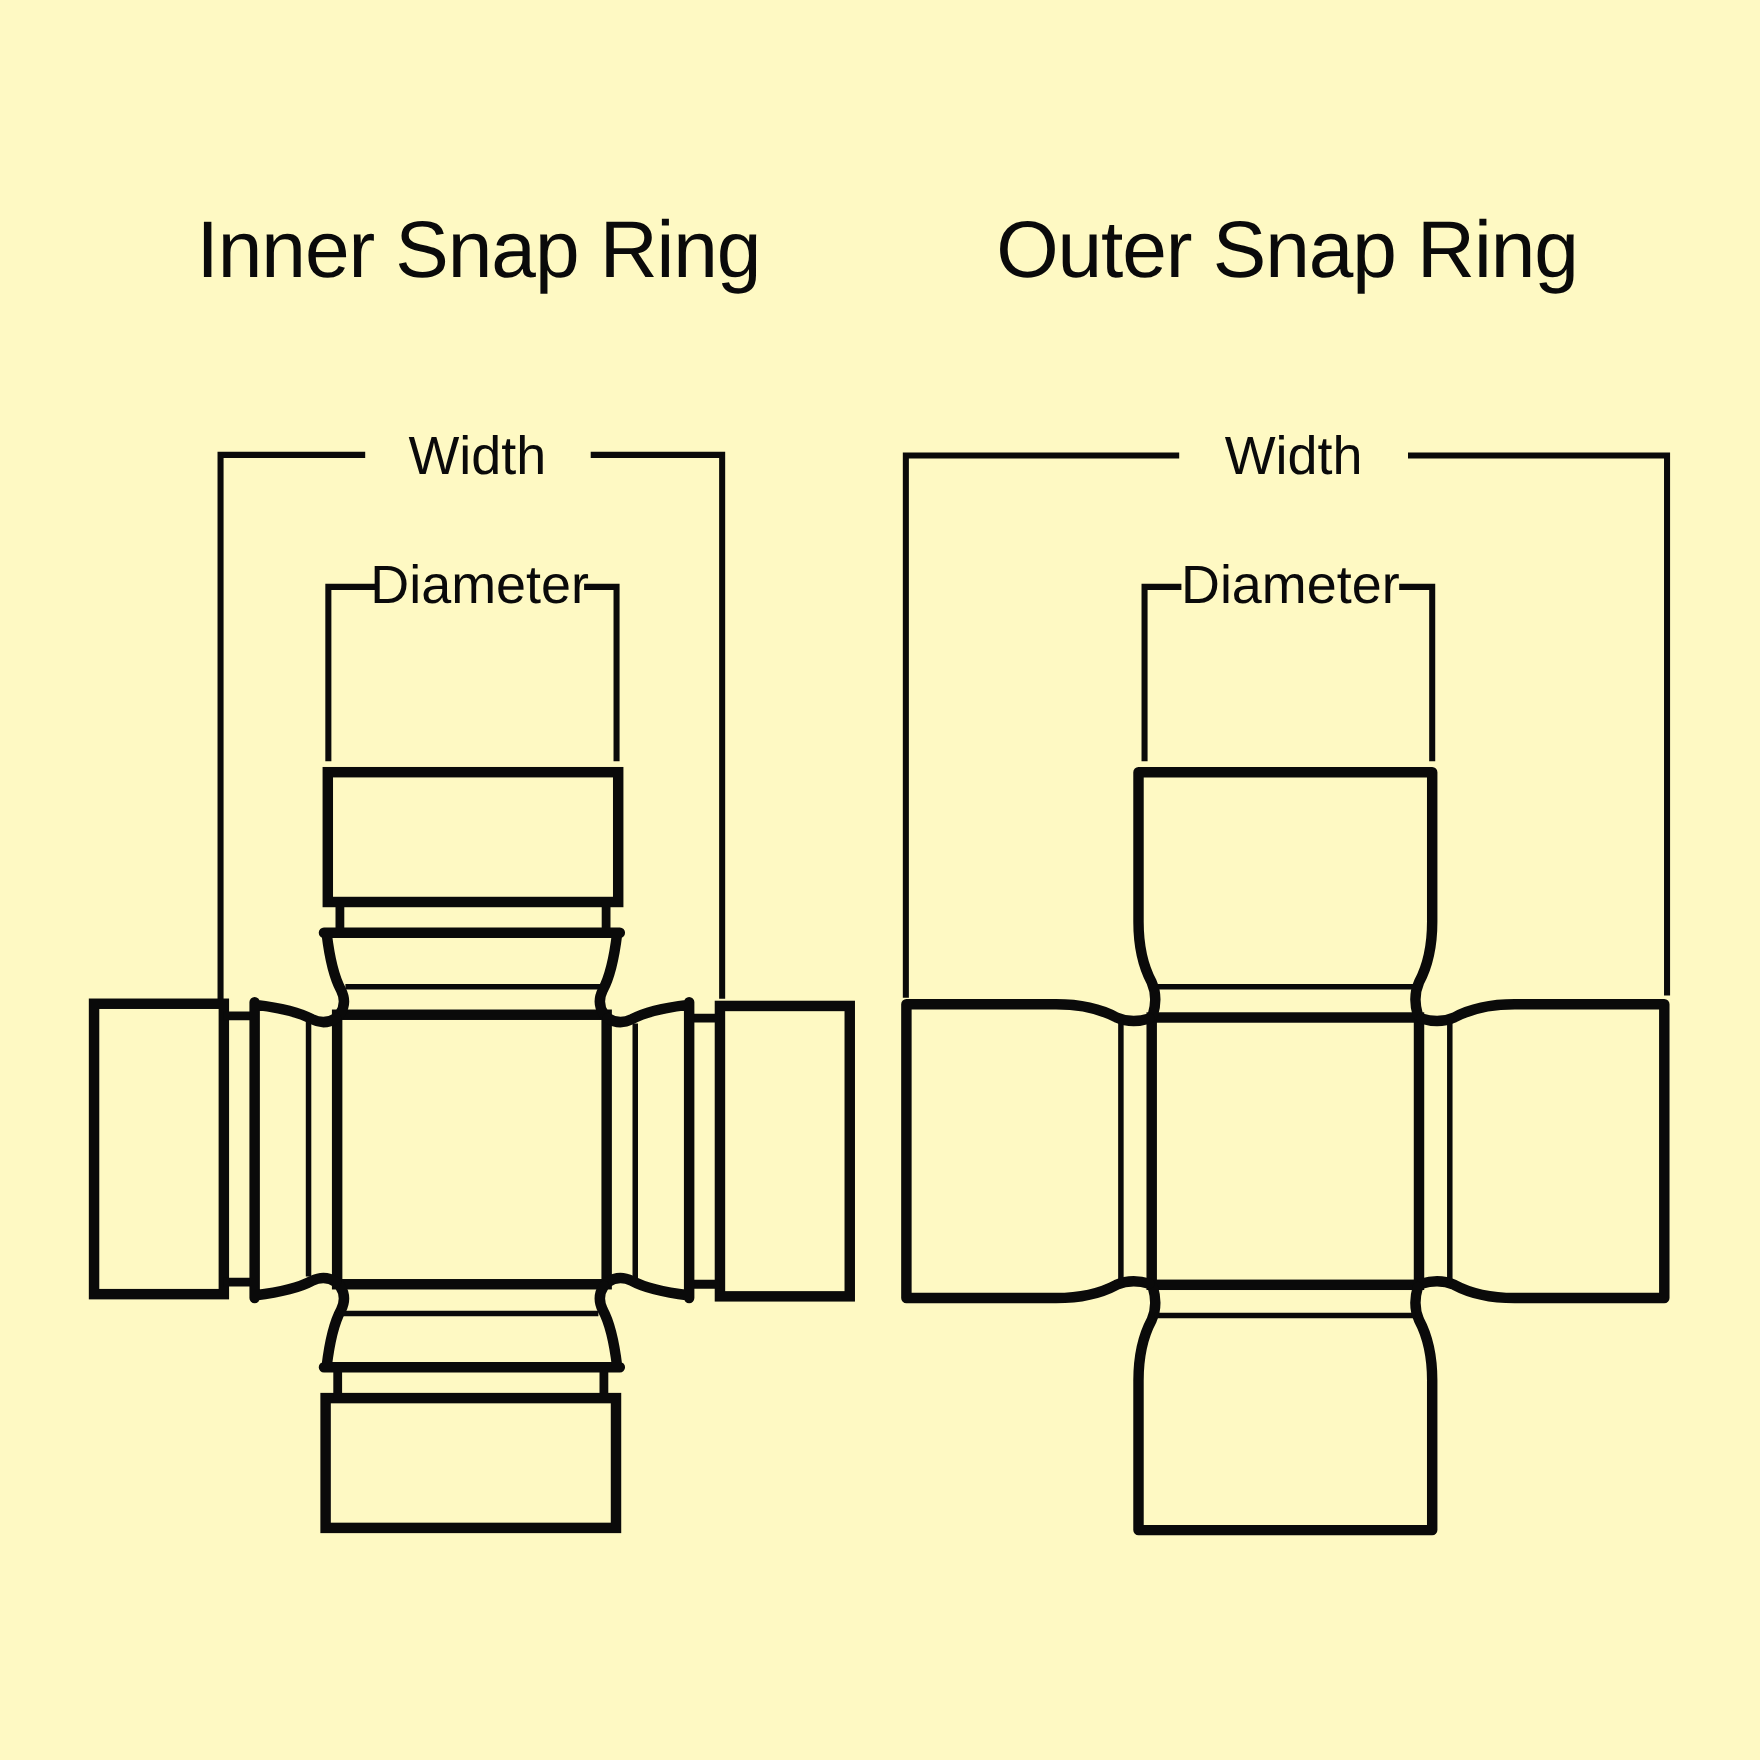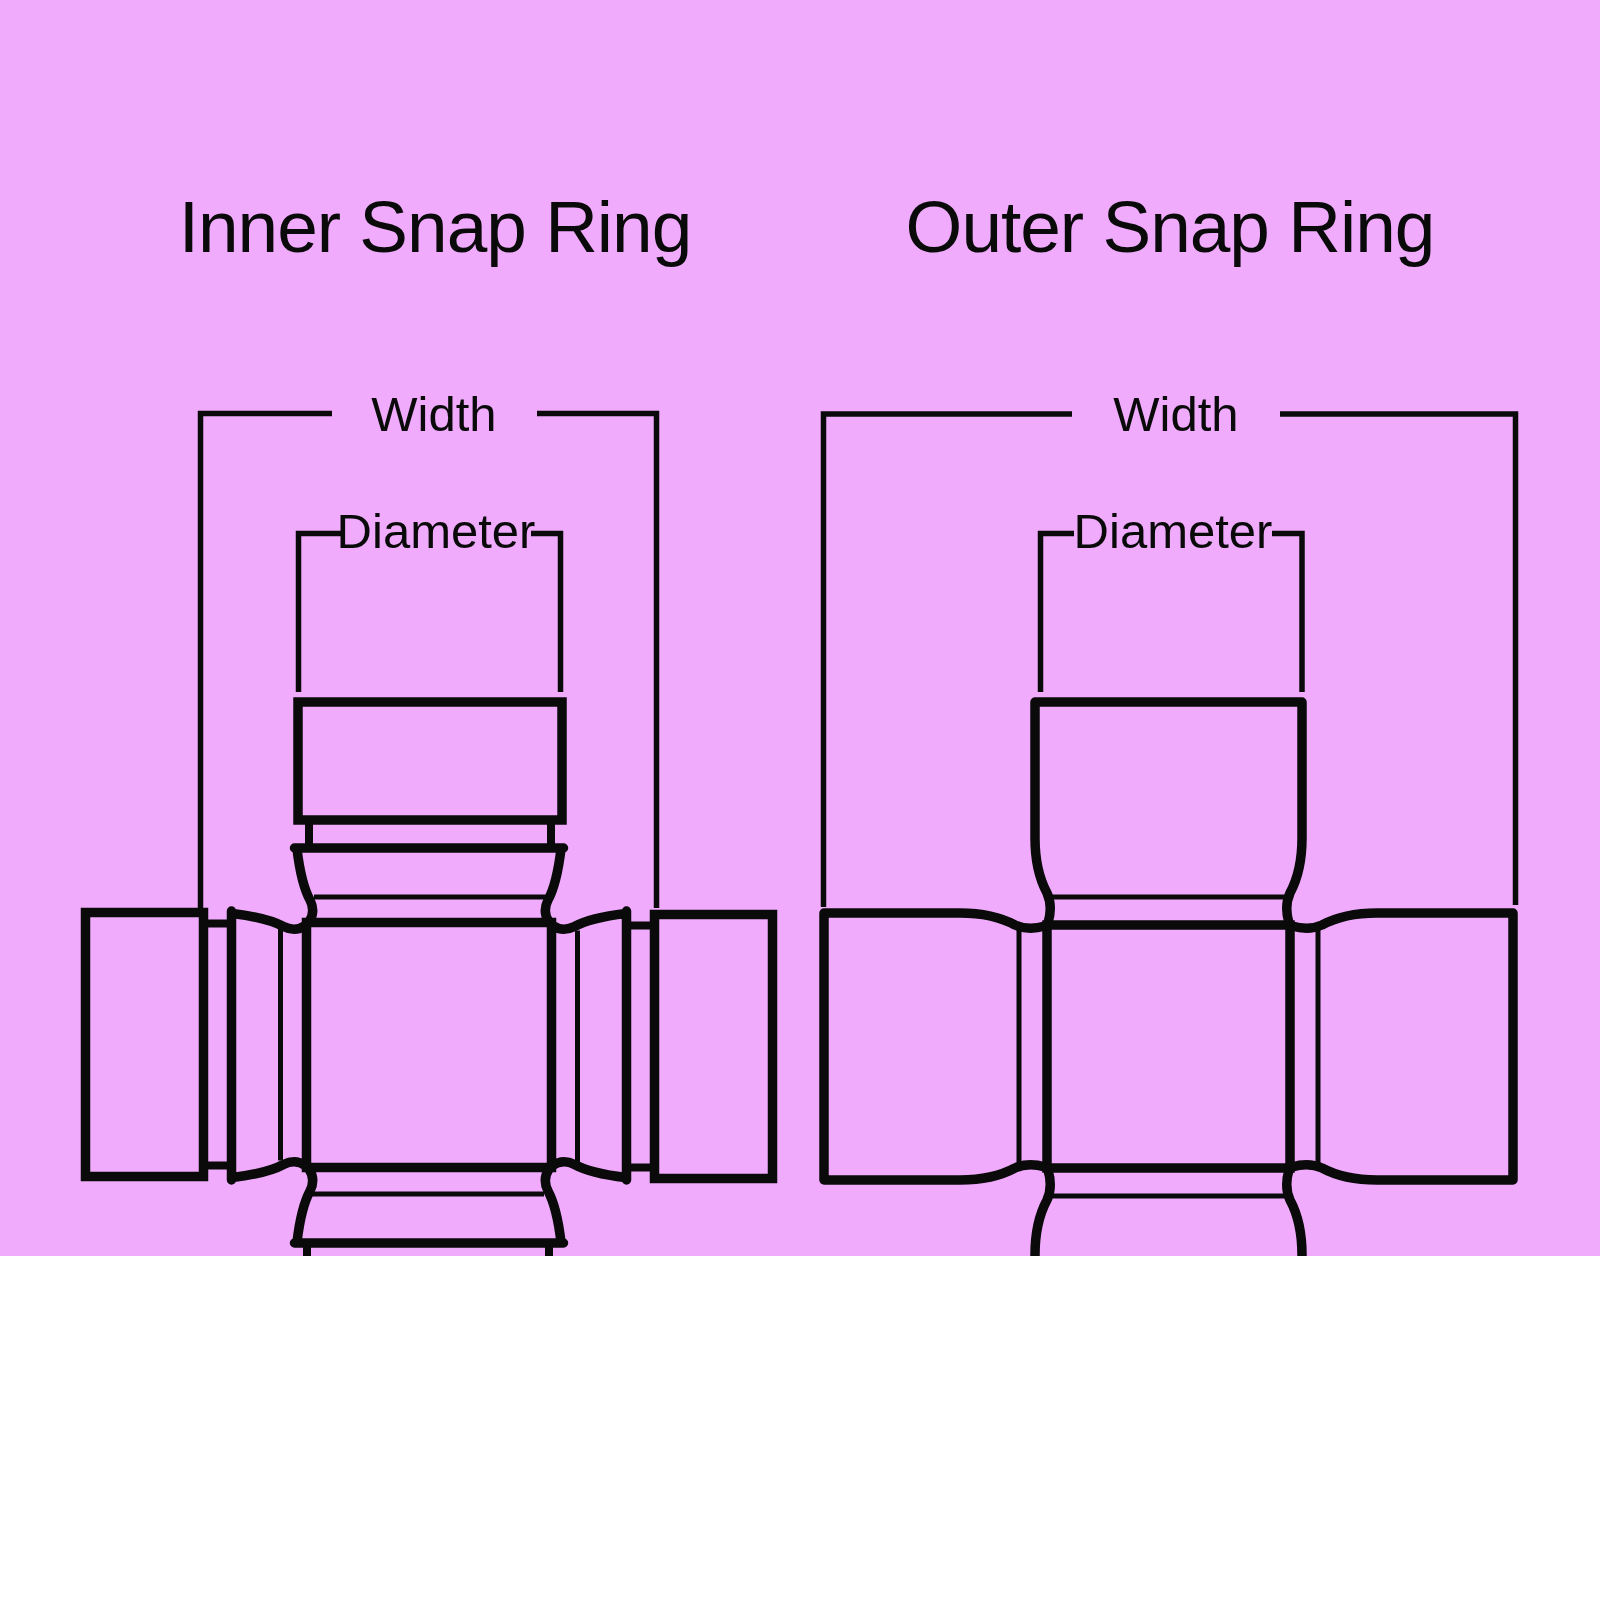--- a/index.html
+++ b/index.html
@@ -1,16 +1,16 @@
 <!DOCTYPE html>
 <html><head>
 <meta charset="utf-8">
 <style>
   html,body{margin:0;padding:0;background:#ffffff;}
-  .stage{width:1600px;height:1256px;position:relative;background:#f0abfc;}
+  .stage{width:1600px;height:1600px;position:relative;background:#fef9c3;}
   svg{display:block;}
   .title{font-family:"Liberation Sans",sans-serif;font-size:73px;letter-spacing:-1px;stroke:none;}
   .dimlabel{font-family:"Liberation Sans",sans-serif;font-size:49px;stroke:none;}
   .thick{stroke-width:9.5;stroke-linecap:round;stroke-linejoin:miter;}
   .mid{stroke-width:8;stroke-linecap:butt;}
   .lip{stroke-width:5;stroke-linecap:butt;}
   .dim{stroke-width:5.5;stroke-linecap:butt;stroke-linejoin:miter;}
 </style>
 </head>
 <body>

